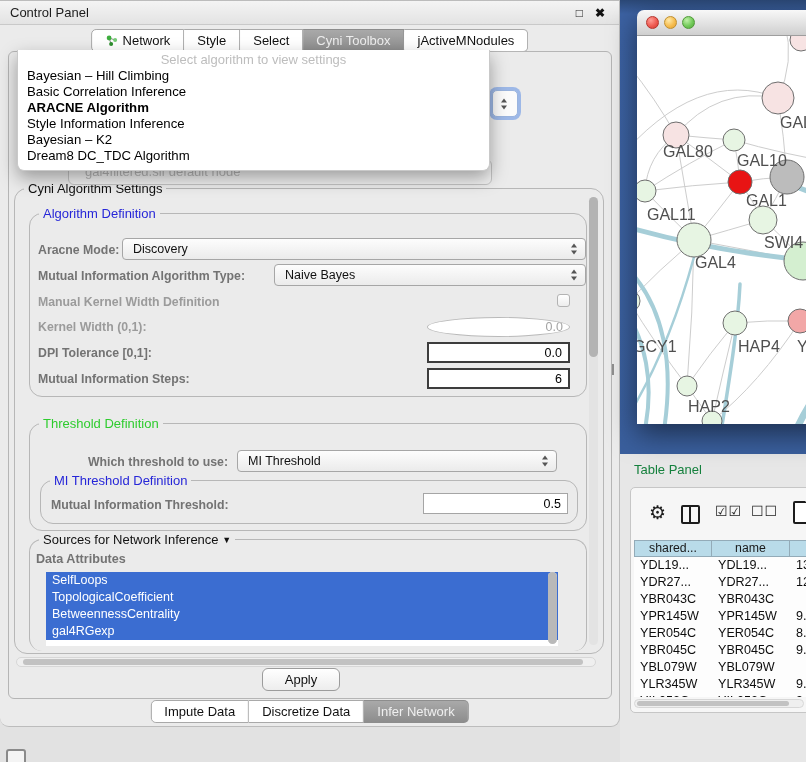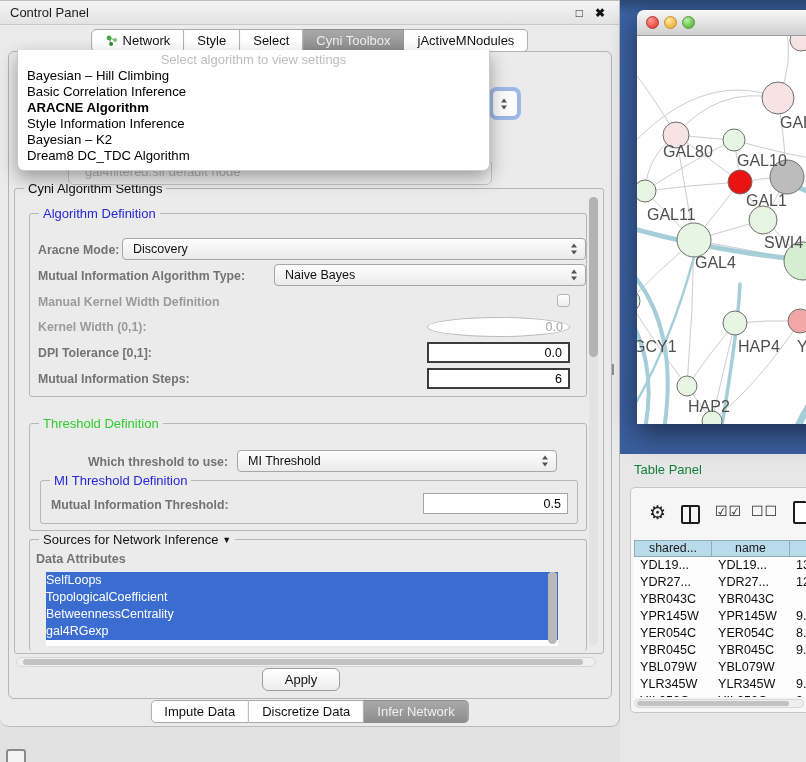--- a/index.html
+++ b/index.html
@@ -38,21 +38,21 @@
   
   .combo-cap{position:absolute;left:492px;top:89px;width:26px;height:27px;background:#fbfbfb;
       border:1px solid #9ab4de;border-radius:5px;z-index:5;
       box-shadow:0 0 0 3px rgba(92,142,228,.55);box-sizing:border-box;}
   .combo-cap .arrows{left:8px;}
   
   .ghost-combo{position:absolute;left:68px;top:158px;width:424px;height:26px;background:#f1f1f1;
       border:1px solid #c4c4c4;border-radius:6px;z-index:4;color:#b7b7b7;font-size:13px;
       line-height:24px;padding-left:16px;box-sizing:border-box;}
   
-  .group{position:absolute;border:1px solid #b7b7b7;border-radius:3px;box-sizing:border-box;}
+  .group{position:absolute;border:1px solid #b7b7b7;border-radius:13px;box-sizing:border-box;}
   .group>.gtitle{position:absolute;top:-8px;left:9px;background:#ebebeb;padding:0 4px;font-size:13px;color:#111;white-space:nowrap;}
   .gtitle.blue{color:#2626d8;}
   .gtitle.green{color:#2ecc2e;}
   .lbl{position:absolute;font-size:12.3px;font-weight:bold;color:#737373;white-space:nowrap;}
   .lbl.dis{color:#9b9b9b;}
   .combo{position:absolute;background:linear-gradient(#fdfdfd,#ebebeb);border:1px solid #a6a6a6;
       border-radius:4px;font-size:12.5px;color:#111;box-sizing:border-box;}
   .combo .cval{position:absolute;left:10px;top:0;line-height:21px;}
   .arrows{position:absolute;right:7px;top:50%;transform:translateY(-50%);width:7px;height:11px;}
   .arrows:before{content:"";position:absolute;left:0;top:0;border-left:3.5px solid transparent;
@@ -68,21 +68,21 @@
       background:linear-gradient(#fff,#ededed);box-sizing:border-box;}
   .tri-right{display:inline-block;width:0;height:0;border-top:6px solid transparent;
       border-bottom:6px solid transparent;border-left:9px solid #111;margin-left:8px;vertical-align:-1px;}
   
   .vscroll{position:absolute;width:9px;background:#e3e3e3;border-radius:5px;}
   .vthumb{position:absolute;left:0;width:9px;background:#b3b3b3;border-radius:5px;}
   .hscroll{position:absolute;height:10px;background:#efefef;border:1px solid #d7d7d7;border-radius:6px;box-sizing:border-box;}
   .hthumb{position:absolute;top:1px;height:6px;background:#c2c2c2;border-radius:4px;}
   
   .attr-list{position:absolute;background:#ffffff;overflow:hidden;}
-  .attr-item{height:17px;line-height:17px;background:#3b6dd1;color:#fff;font-size:12.5px;}
+  .attr-item{height:17px;line-height:17px;background:#3b6dd1;color:#fff;font-size:12.5px;padding-left:6px;}
   .attr-scroll{position:absolute;right:1px;top:1px;width:9px;height:72px;background:#ededed;border-radius:5px;}
   .attr-thumb{position:absolute;left:0;top:0;width:9px;height:72px;background:#b9b9b9;border-radius:5px;}
   
   .apply-btn{position:absolute;left:262px;top:667px;width:78px;height:23px;border:1px solid #9c9c9c;
       border-radius:6px;background:linear-gradient(#ffffff,#ededed);font-size:13px;color:#111;
       text-align:center;line-height:21px;box-sizing:border-box;}
   .bottom-tabs{position:absolute;top:699px;left:50%;transform:translateX(-50%);display:flex;height:23px;}
   
   .grip{position:absolute;left:612px;top:364px;width:4px;height:11px;border-left:2px solid #8f8f8f;}
   

